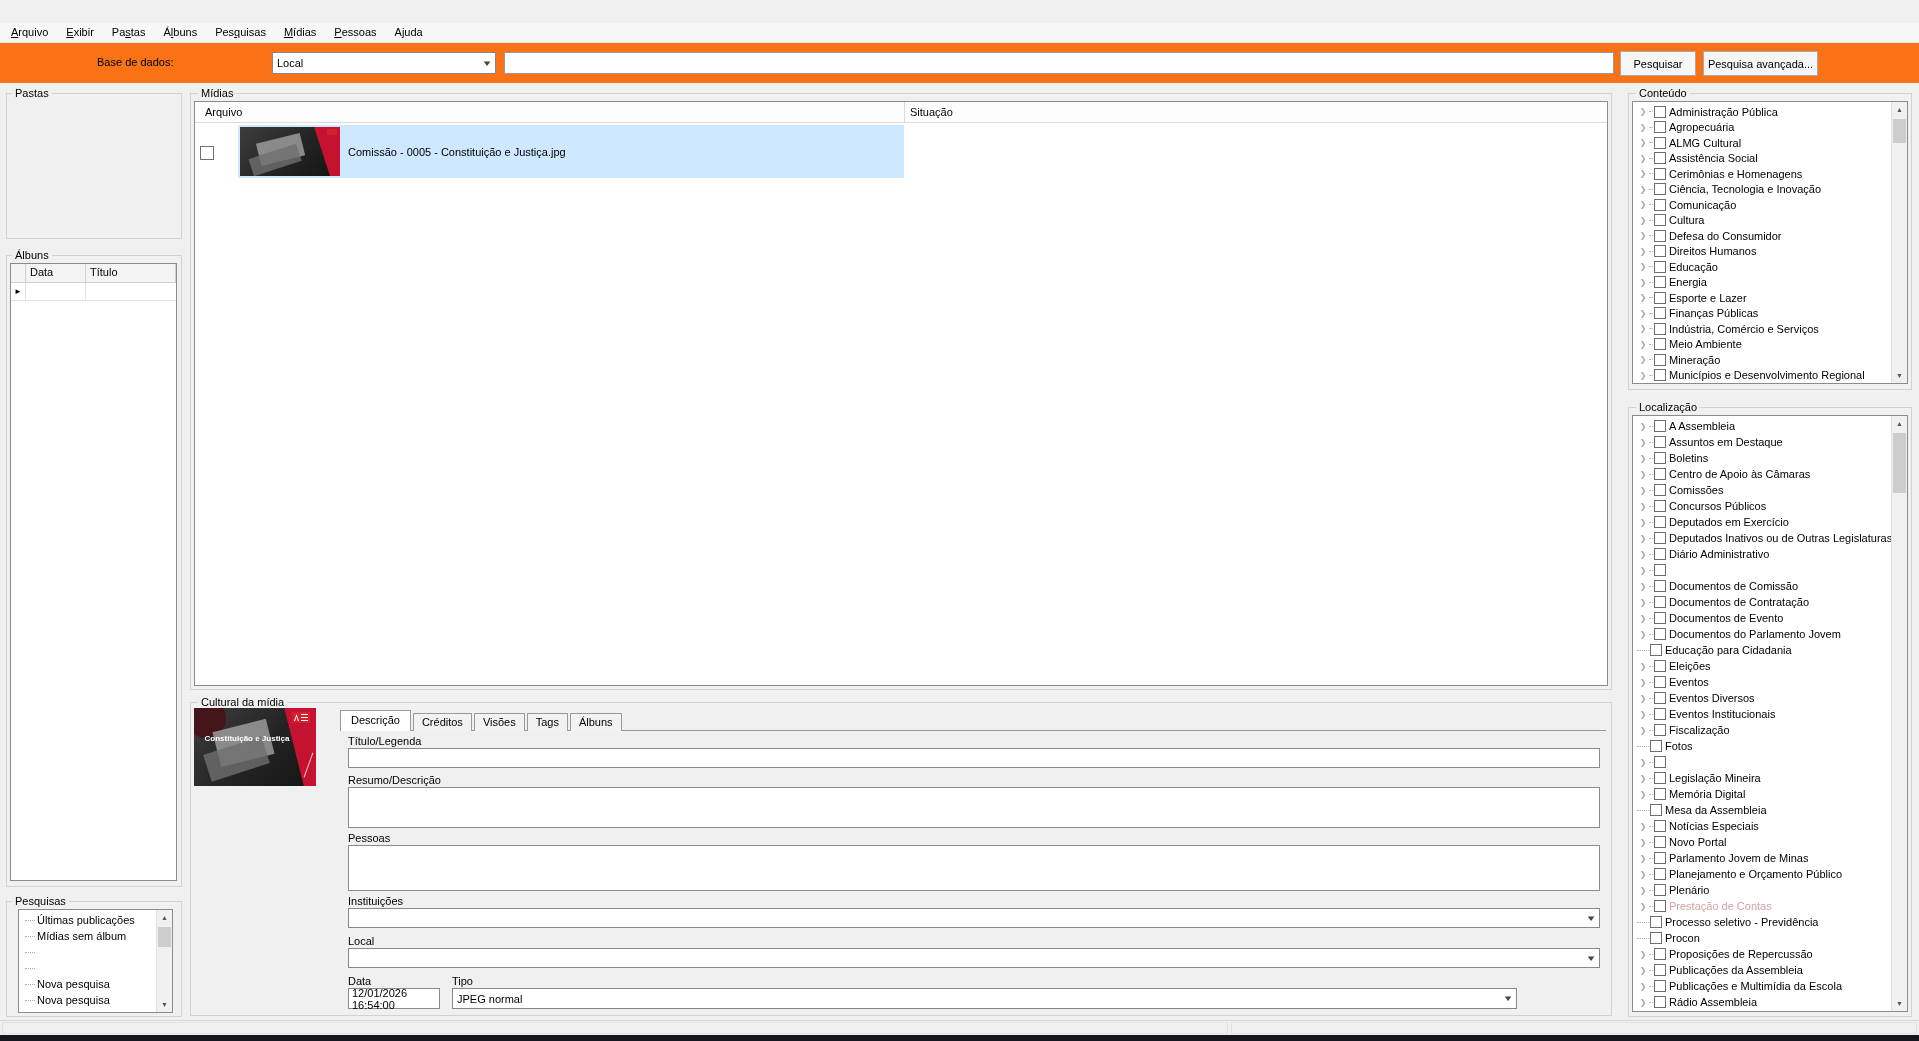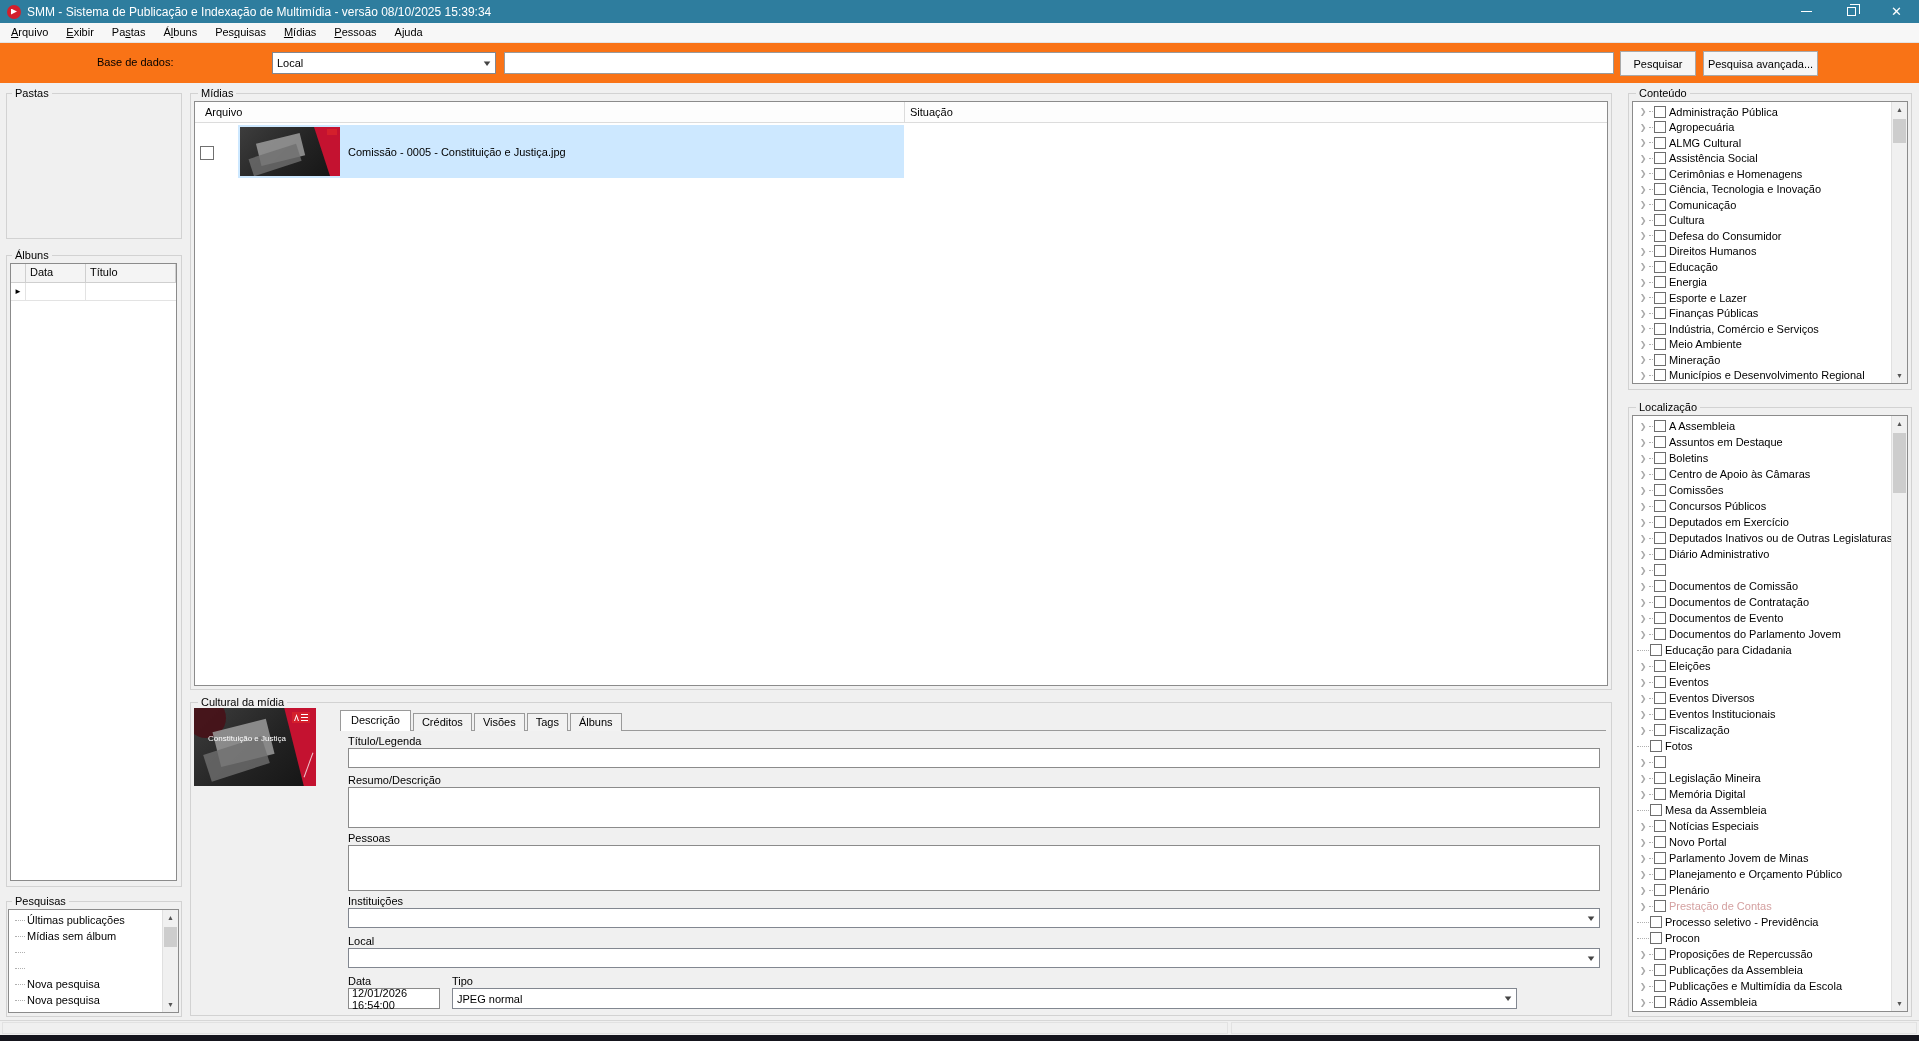--- a/index.html
+++ b/index.html
@@ -54,21 +54,21 @@
   .hdr-cell{background:#f4f4f4;border-right:1px solid #cfcfcf;border-bottom:1px solid #cfcfcf;padding:2px 4px;}
   .hdr-sel{width:15px;flex:none;}
   .hdr-data{width:60px;flex:none;}
   .hdr-titulo{flex:1;}
   #albuns-row{display:flex;height:18px;border-bottom:1px solid #e3e3e3;}
   .cell-sel{width:15px;border-right:1px solid #e3e3e3;display:flex;align-items:center;justify-content:center;font-size:8px;}
   .cell-data{width:60px;border-right:1px solid #e3e3e3;}
 
   #pesquisas-box{left:6px;top:901px;width:176px;height:116px;}
   #pesquisas-label{left:12px;top:895px;}
-  #pesquisas-list{left:8px;top:909px;width:171px;height:104px;}
+  #pesquisas-list{left:18px;top:909px;width:155px;height:104px;}
   #pesquisas-items{position:absolute;left:0;top:2px;right:16px;}
   .pesq-row{display:flex;align-items:center;height:16px;padding-left:6px;white-space:nowrap;}
 
   
   .vscroll{position:absolute;right:0;top:0;bottom:0;width:16px;background:#f0f0f0;border-left:1px solid #e0e0e0;}
   .sb-arrow{position:absolute;left:0;width:15px;height:15px;display:flex;align-items:center;justify-content:center;font-size:7px;color:#555;}
   .sb-up{top:0;}
   .sb-down{bottom:0;}
   .sb-thumb{position:absolute;left:1px;width:13px;background:#cdcdcd;}
 
@@ -89,21 +89,21 @@
   .thumb .doc1{position:absolute;left:18%;top:22%;width:45%;height:46%;background:#9b9b9b;transform:rotate(-14deg);opacity:.85;}
   .thumb .doc2{position:absolute;left:10%;top:48%;width:50%;height:36%;background:#6f6f6f;transform:rotate(-18deg);opacity:.8;}
   .thumb .logo{position:absolute;background:#d41f2c;}
   #media-name{margin-left:8px;}
 
   
   #detalhes-box{left:190px;top:702px;width:1422px;height:314px;}
   #detalhes-label{left:198px;top:696px;}
   #preview{position:absolute;left:194px;top:708px;width:122px;height:78px;}
   #preview .blob{position:absolute;left:-8px;top:-10px;width:40px;height:40px;border-radius:50%;background:#4a0d14;opacity:.8;}
-  #preview .caption{position:absolute;left:7px;top:26px;width:92px;color:#fff;font-size:8px;font-weight:normal;text-align:center;line-height:9px;}
+  #preview .caption{position:absolute;left:7px;top:26px;width:92px;color:#fff;font-size:8px;font-weight:bold;text-align:center;line-height:9px;}
   #preview .logo{right:6px;top:4px;width:18px;height:11px;}
   #preview .logo:before{content:"";position:absolute;left:2px;top:2px;width:5px;height:7px;background:#fff;clip-path:polygon(0 100%,50% 0,100% 100%,78% 100%,50% 35%,22% 100%);}
   #preview .logo:after{content:"";position:absolute;left:9px;top:2px;width:7px;height:7px;background:repeating-linear-gradient(#fff 0 1px,transparent 1px 3px);}
   #preview .sideline{position:absolute;right:7px;bottom:8px;width:1px;height:26px;background:rgba(255,255,255,.75);transform:rotate(20deg);}
 
   #tabs{position:absolute;left:340px;top:712px;height:19px;display:flex;align-items:flex-end;z-index:2;}
   .tab{border:1px solid #9a9a9a;border-bottom:none;background:#f2f2f2;padding:2px 8px 3px 8px;margin-right:2px;}
   .tab.active{background:#fff;padding:3px 10px 5px 10px;position:relative;}
   #tabline{position:absolute;left:340px;top:730px;width:1266px;height:1px;background:#9a9a9a;}
 
@@ -140,35 +140,20 @@
   #statusbar{position:absolute;left:0;top:1020px;width:1919px;height:15px;background:#f0f0f0;border-top:1px solid #d7d7d7;}
   #status-p1{position:absolute;left:2px;top:1px;width:1226px;height:12px;border:1px solid #e2e2e2;}
   #status-p2{position:absolute;left:1231px;top:1px;width:686px;height:12px;border:1px solid #e2e2e2;}
   #taskbar-strip{position:absolute;left:0;top:1035px;width:1919px;height:6px;background:#15151d;}
 </style>
 </head>
 <body>
 
 <div id="app">
 
-  <div id="titlebar">
-    <span id="app-icon"></span>
-    <span id="title-text">SMM - Sistema de Publicação e Indexação de Multimídia - versão 08/10/2025 15:39:34</span>
-    <div id="win-controls">
-      <span class="win-btn">
-          <span class="glyph-min"></span>
-        </span>
-      <span class="win-btn">
-          <span class="glyph-restore"></span>
-        </span>
-      <span class="win-btn">
-          <span class="glyph-close">✕</span>
-        </span>
-    </div>
-  </div>
 
   <div id="menubar">
       <span class="menu-item"><u>A</u>rquivo</span>
       <span class="menu-item"><u>E</u>xibir</span>
       <span class="menu-item">Pa<u>s</u>tas</span>
       <span class="menu-item">Á<u>l</u>buns</span>
       <span class="menu-item">Pes<u>q</u>uisas</span>
       <span class="menu-item"><u>M</u>ídias</span>
       <span class="menu-item"><u>P</u>essoas</span>
       <span class="menu-item">A<u>j</u>uda</span>

